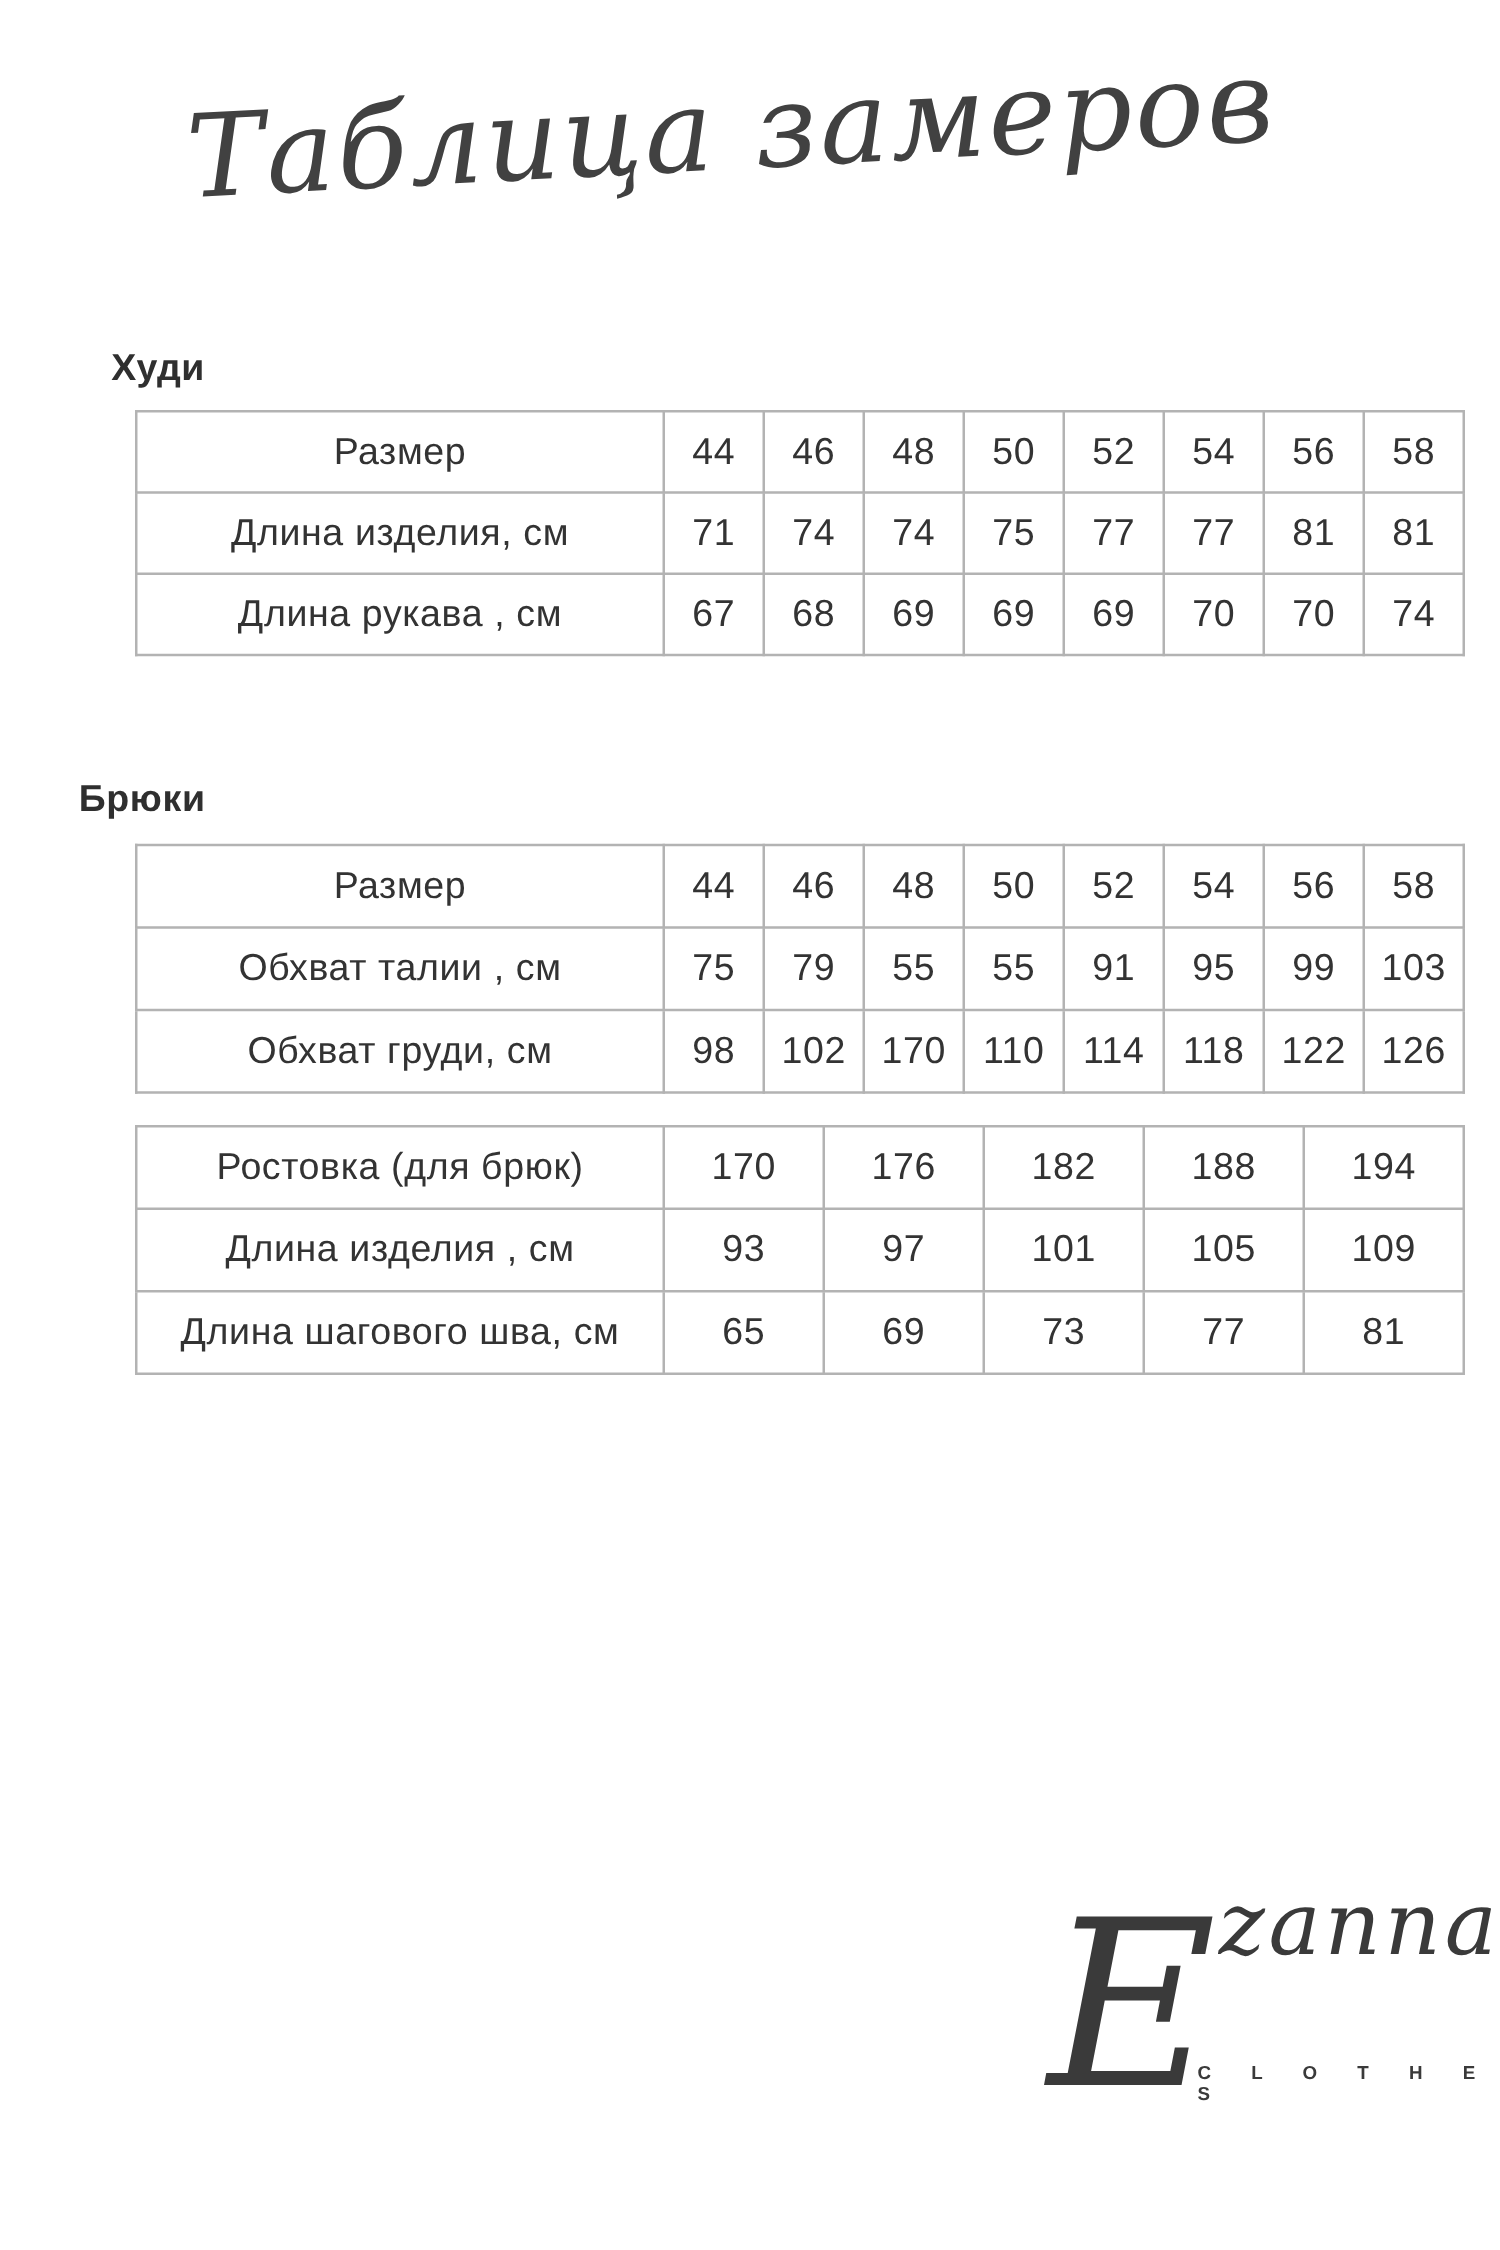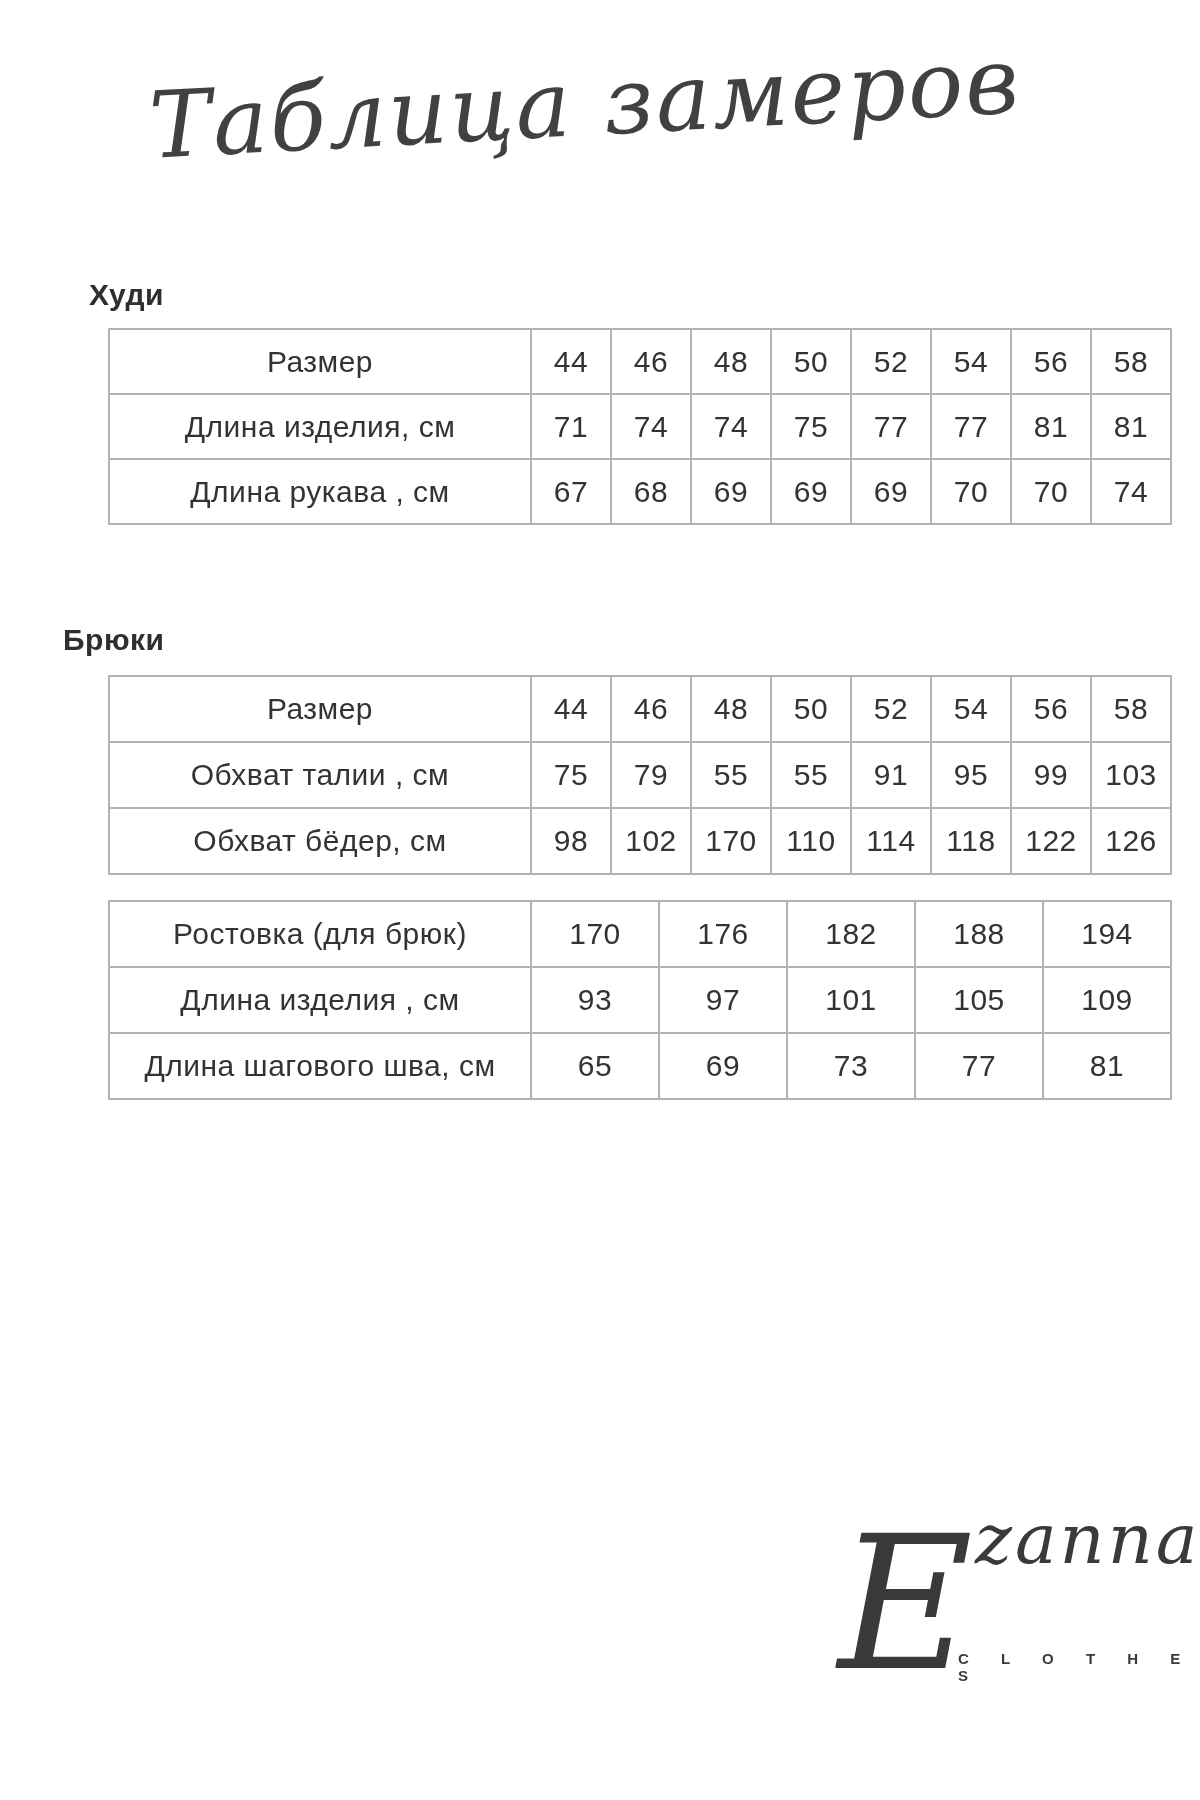--- a/index.html
+++ b/index.html
@@ -137,21 +137,21 @@
     <td>75</td>
     <td>79</td>
     <td>55</td>
     <td>55</td>
     <td>91</td>
     <td>95</td>
     <td>99</td>
     <td>103</td>
   </tr>
   <tr>
-    <td>Обхват бёдер, см</td>
+    <td>Обхват груди, см</td>
     <td>98</td>
     <td>102</td>
     <td>170</td>
     <td>110</td>
     <td>114</td>
     <td>118</td>
     <td>122</td>
     <td>126</td>
   </tr>
 </tbody>

